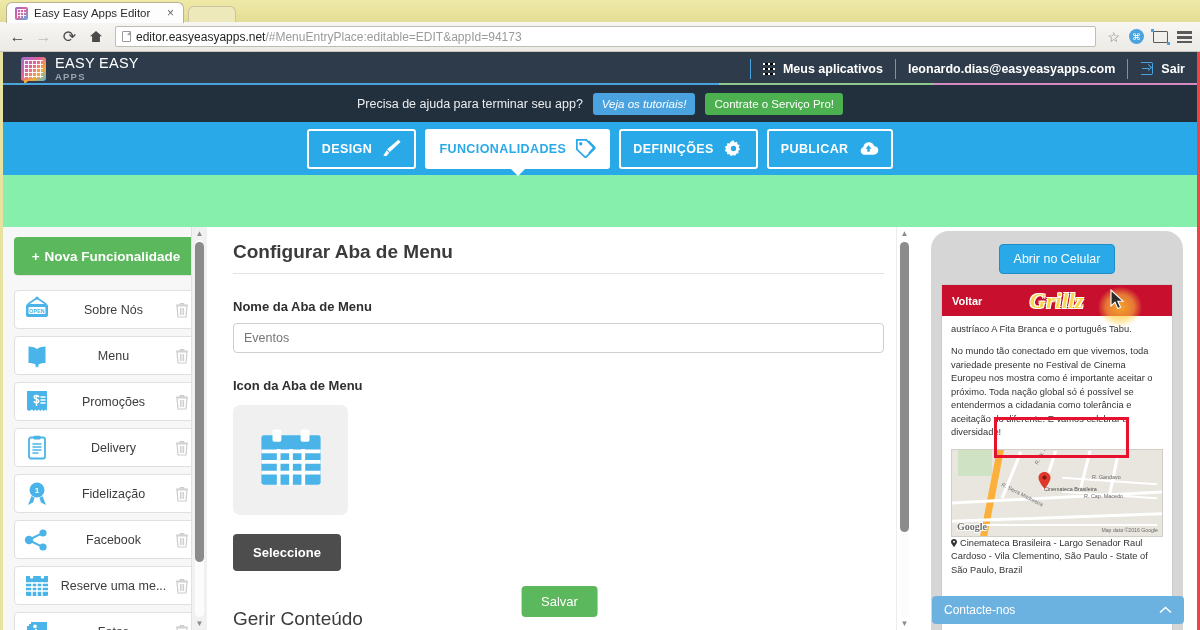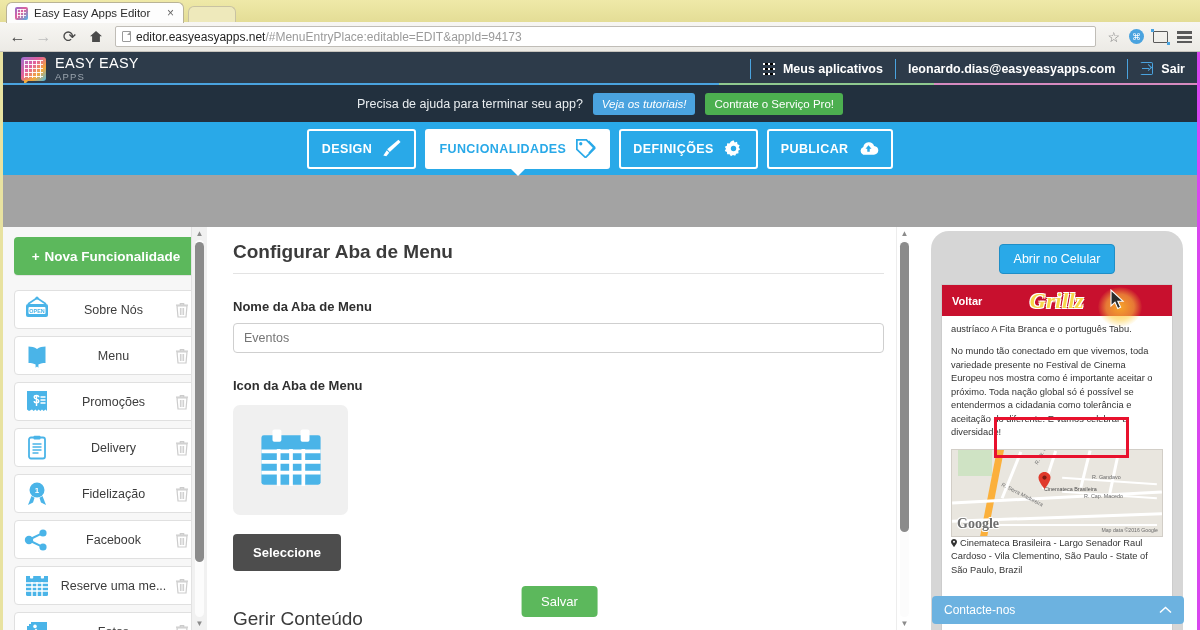--- a/index.html
+++ b/index.html
@@ -121,22 +121,22 @@
   }
   .icon-cast::before, .icon-cast::after{
     content:""; position:absolute; width:3px; height:3px; background:#4aa3df;
   }
   .icon-cast::before { left:-3px; top:-3px; }
   .icon-cast::after { right:-3px; bottom:-3px; }
   .icon-menu { width: 15px; height: 12px;
     background: repeating-linear-gradient(#5a5a5a 0 2.5px, transparent 2.5px 5px); }
 
   
-  .app { position:absolute; top:52px; left:0; right:0; bottom:0; background:#a3a3a3;
-         border-left: 3px solid #e8e2a0; border-right: 3px solid #d946ef; }
+  .app { position:absolute; top:52px; left:0; right:0; bottom:0; background:#86efac;
+         border-left: 3px solid #e8e2a0; border-right: 3px solid #ef4444; }
 
   .app-header {
     height: 33px; background: #2d3b4a;
     display: flex; align-items: center; justify-content: space-between;
     padding: 0 12px 0 18px;
     position: relative;
   }
   .app-header::after{
     content:""; position:absolute; left:0; right:0; bottom:0; height:2px;
     background: linear-gradient(to right, #4aa3df 0%, #4aa3df 60%, #8fc98f 60%, #8fc98f 78%, #d78ac0 78%, #d78ac0 100%);
@@ -152,21 +152,21 @@
       repeating-linear-gradient(to right, rgba(255,255,255,.9) 0 1.5px, transparent 1.5px 4px),
       repeating-linear-gradient(to bottom, rgba(255,255,255,.9) 0 1.5px, transparent 1.5px 4px);
   }
   .brand-logo::before{
     content:""; position:absolute; left:3px; bottom:-4px;
     border-width: 5px 5px 0 0; border-style: solid;
     border-color: #f2a93b transparent transparent transparent;
   }
   .brand-text { line-height: 1; }
   .brand-main { color:#fff; font-size:14.5px; font-weight:400; letter-spacing:.3px; }
-  .brand-sub { color:#9aa4ae; font-size:9.5px; letter-spacing:1.2px; margin-top:2px; }
+  .brand-sub { color:#9aa4ae; font-size:9.5px; letter-spacing:1.2px; margin-top:2px;font-weight:bold; }
 
   .header-right { display:flex; align-items:center; height:100%; }
   .hr-sep { width:1px; height:20px; background:#4aa3df; margin:0 12px; }
   .hr-item { display:flex; align-items:center; gap:8px; color:#fff;
              font-size:12.5px; font-weight:bold; white-space:nowrap; }
   .grid-icon {
     width: 12px; height: 12px;
     background:
       repeating-linear-gradient(to right, #fff 0 2.5px, transparent 2.5px 5px),
       repeating-linear-gradient(to bottom, #000 0 0);
@@ -337,21 +337,21 @@
   }
   .road { position:absolute; background:#fff; }
   .road.major { background:#fbb03b; }
   .map-lbl { position:absolute; font-size:5.4px; color:#6b6b6b; white-space:nowrap; }
   .map-park { position:absolute; background:#cfe3c4; }
   .pin {
     position:absolute; left: 86px; top: 22px; width:13px; height:17px;
   }
   .google-wm {
     position:absolute; left:5px; bottom:4px; font-family:"Liberation Serif", serif;
-    font-weight:bold; font-size:14px; color:#6e6e6e;
+    font-weight:bold; font-size:10px; color:#6e6e6e;
     text-shadow: -.7px -.7px 0 #fff, .7px -.7px 0 #fff, -.7px .7px 0 #fff, .7px .7px 0 #fff;
   }
   .map-credit { position:absolute; right:4px; bottom:3px; font-size:5.2px; color:#6b6b6b; }
 
   .addr { font-size:9.3px; line-height:1.45; color:#333; }
   .pin-sm { display:inline-block; width:6px; height:8px; vertical-align:-1px; margin-right:3px; }
 
   .contact-bar {
     position:absolute; left: 20px; bottom: 6px; width: 252px; height: 28px;
     background:#6cb2e0; border-radius:4px;

